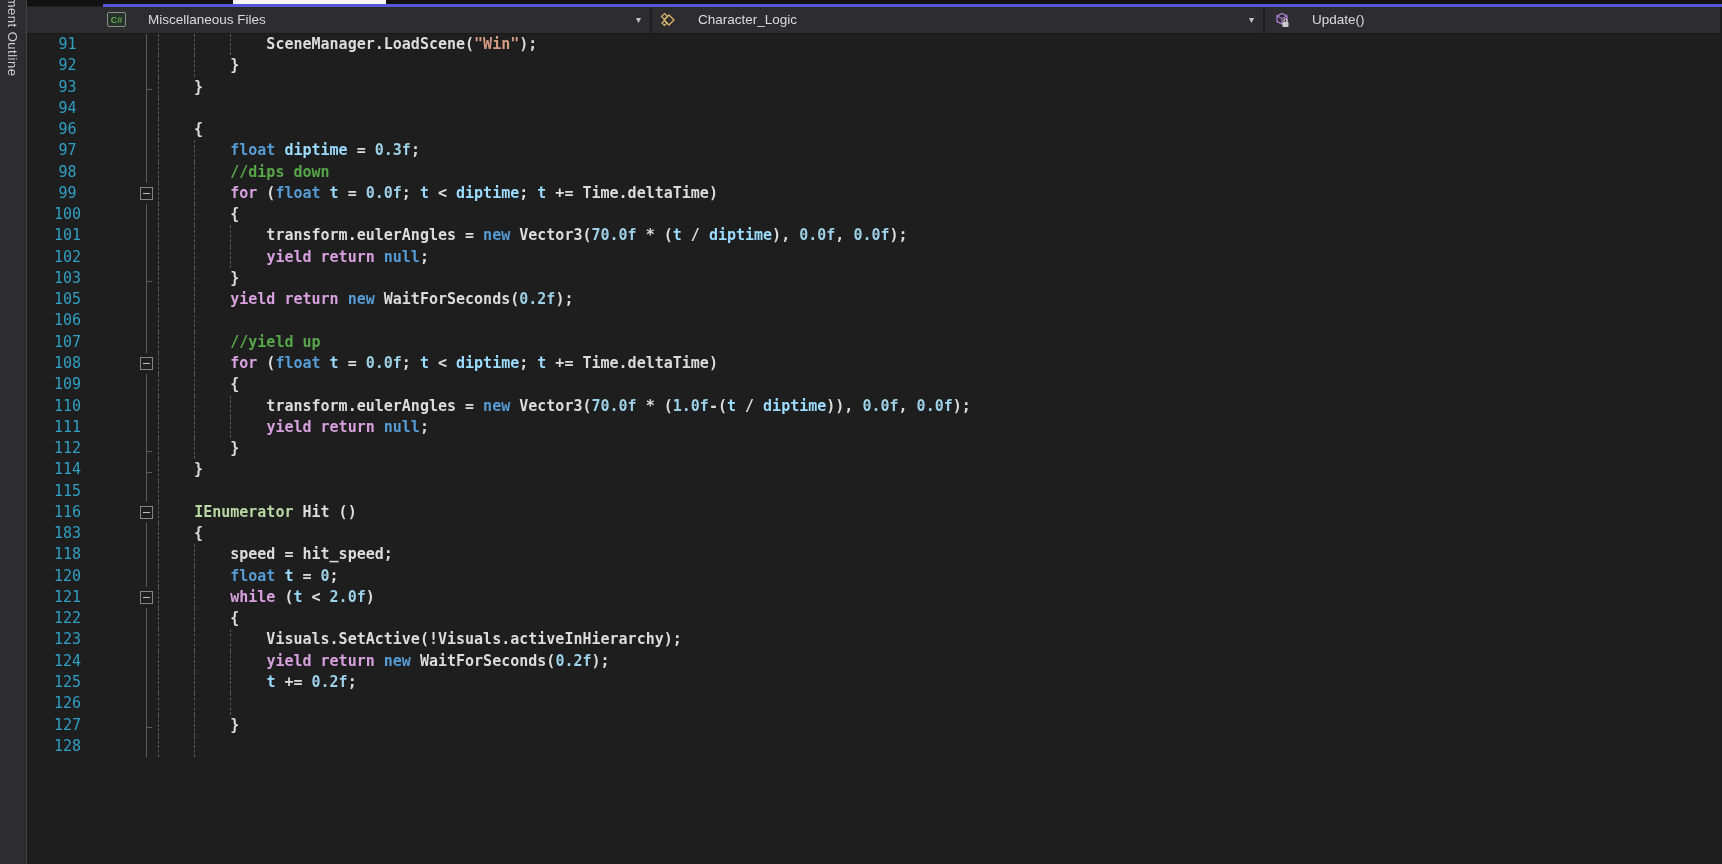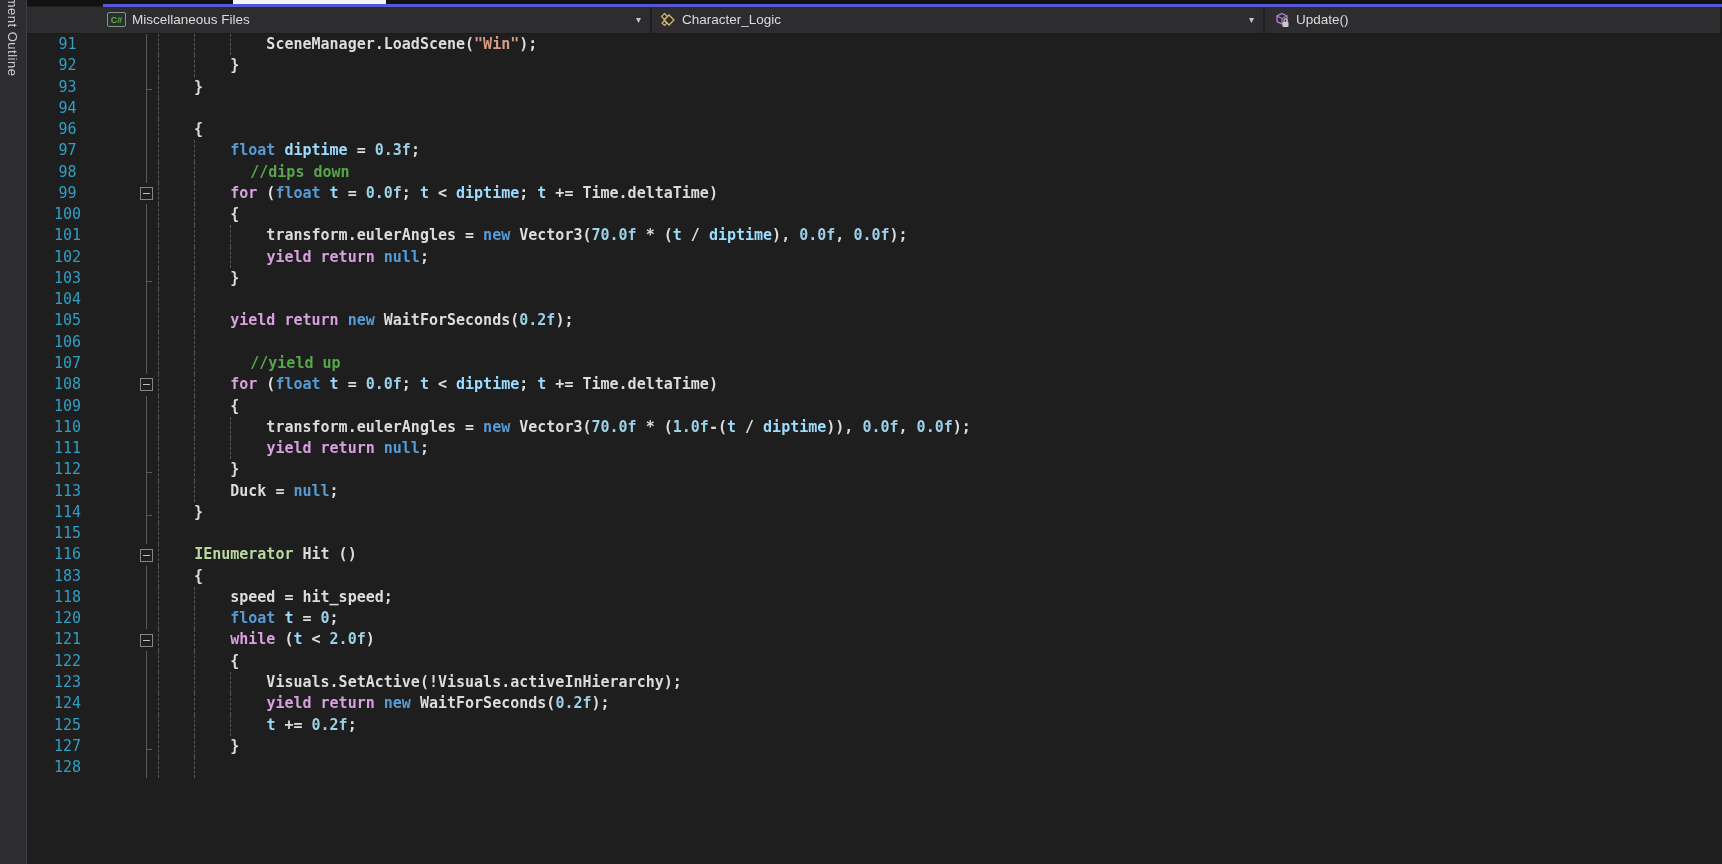--- a/index.html
+++ b/index.html
@@ -29,21 +29,21 @@
 
   .navbar {
     position:absolute; left:27px; top:6.5px; width:1695px; height:27px;
     background:#2D2D30; display:flex; align-items:stretch;
     border-bottom:1px solid #1A1A1A;
   }
   .nav-section { display:flex; align-items:center; position:relative; border-right:2px solid #1E1E1E; }
   .nav-section.s1 { width:625px; padding-left:80px; }
   .nav-section.s2 { width:613px; padding-left:8px; }
   .nav-section.s3 { flex:1; padding-left:9px; }
-  .nav-label { color:#DCDCDC; font-size:13.5px; margin-left:6px; white-space:nowrap; }
+  .nav-label { color:#DCDCDC; font-size:13.5px; margin-left:22px; white-space:nowrap; }
   .chevron { position:absolute; right:9px; top:50%; transform:translateY(-50%);
              color:#C5C5C5; font-size:10px; line-height:10px; }
 
   .csharp-badge {
     width:19px; height:15px; border:1px solid #879387; border-radius:2px;
     background:#26322A; color:#62AE4E; font-size:9px; font-weight:bold;
     display:flex; align-items:center; justify-content:center; flex:none;
   }
   .icon16 { width:16px; height:16px; flex:none; display:block; }
 
@@ -78,21 +78,21 @@
     color:var(--c-plain,#DCDCDC);
   }
   .guide { position:absolute; top:0; bottom:0; width:0;
            border-left:1px dashed var(--c-guide,#565656); }
 
   .tk-pl  { color:var(--c-plain,#DCDCDC); }
   .tk-kw  { color:var(--c-keyword,#569CD6); }
   .tk-ctl { color:var(--c-control,#D8A0DF); }
   .tk-num { color:var(--c-number,#9CD1E8); }
   .tk-str { color:var(--c-string,#D69D85); }
-  .tk-com { color:var(--c-comment,#57A64A);margin-left:20px; }
+  .tk-com { color:var(--c-comment,#57A64A); }
   .tk-loc { color:var(--c-local,#9CDCFE); }
   .tk-typ { color:var(--c-type,#B8D7A3); }
 </style>
 </head>
 <body>
 
 <div class="top-black"></div>
 <div class="tab-fragment"></div>
 <div class="accent-line"></div>
 
@@ -184,25 +184,20 @@
         <span class="ln">102</span>
         <span class="margin m-line"></span>
         <span class="code"><span class="guide" style="left: 0px;"></span><span class="guide" style="left: 36.13px;"></span><span class="guide" style="left: 72.26px;"></span><span class="tk-pl">            </span><span class="tk-ctl">yield return</span><span class="tk-pl"> </span><span class="tk-kw">null</span><span class="tk-pl">;</span></span>
       </div>
       <div class="row">
         <span class="ln">103</span>
         <span class="margin m-end"></span>
         <span class="code"><span class="guide" style="left: 0px;"></span><span class="guide" style="left: 36.13px;"></span><span class="tk-pl">        }</span></span>
       </div>
       <div class="row">
-        <span class="ln">104</span>
-        <span class="margin m-line"></span>
-        <span class="code"><span class="guide" style="left: 0px;"></span><span class="guide" style="left: 36.13px;"></span></span>
-      </div>
-      <div class="row">
         <span class="ln">105</span>
         <span class="margin m-line"></span>
         <span class="code"><span class="guide" style="left: 0px;"></span><span class="guide" style="left: 36.13px;"></span><span class="tk-pl">        </span><span class="tk-ctl">yield return</span><span class="tk-pl"> </span><span class="tk-kw">new</span><span class="tk-pl"> WaitForSeconds(</span><span class="tk-num">0.2f</span><span class="tk-pl">);</span></span>
       </div>
       <div class="row">
         <span class="ln">106</span>
         <span class="margin m-line"></span>
         <span class="code"><span class="guide" style="left: 0px;"></span><span class="guide" style="left: 36.13px;"></span></span>
       </div>
       <div class="row">
@@ -231,25 +226,20 @@
         <span class="ln">111</span>
         <span class="margin m-line"></span>
         <span class="code"><span class="guide" style="left: 0px;"></span><span class="guide" style="left: 36.13px;"></span><span class="guide" style="left: 72.26px;"></span><span class="tk-pl">            </span><span class="tk-ctl">yield return</span><span class="tk-pl"> </span><span class="tk-kw">null</span><span class="tk-pl">;</span></span>
       </div>
       <div class="row">
         <span class="ln">112</span>
         <span class="margin m-end"></span>
         <span class="code"><span class="guide" style="left: 0px;"></span><span class="guide" style="left: 36.13px;"></span><span class="tk-pl">        }</span></span>
       </div>
       <div class="row">
-        <span class="ln">113</span>
-        <span class="margin m-line"></span>
-        <span class="code"><span class="guide" style="left: 0px;"></span><span class="guide" style="left: 36.13px;"></span><span class="tk-pl">        Duck = </span><span class="tk-kw">null</span><span class="tk-pl">;</span></span>
-      </div>
-      <div class="row">
         <span class="ln">114</span>
         <span class="margin m-end"></span>
         <span class="code"><span class="guide" style="left: 0px;"></span><span class="tk-pl">    }</span></span>
       </div>
       <div class="row">
         <span class="ln">115</span>
         <span class="margin m-line"></span>
         <span class="code"><span class="guide" style="left: 0px;"></span></span>
       </div>
       <div class="row">
@@ -295,20 +285,25 @@
         <span class="ln">124</span>
         <span class="margin m-line"></span>
         <span class="code"><span class="guide" style="left: 0px;"></span><span class="guide" style="left: 36.13px;"></span><span class="guide" style="left: 72.26px;"></span><span class="tk-pl">            </span><span class="tk-ctl">yield return</span><span class="tk-pl"> </span><span class="tk-kw">new</span><span class="tk-pl"> WaitForSeconds(</span><span class="tk-num">0.2f</span><span class="tk-pl">);</span></span>
       </div>
       <div class="row">
         <span class="ln">125</span>
         <span class="margin m-line"></span>
         <span class="code"><span class="guide" style="left: 0px;"></span><span class="guide" style="left: 36.13px;"></span><span class="guide" style="left: 72.26px;"></span><span class="tk-pl">            </span><span class="tk-loc">t</span><span class="tk-pl"> += </span><span class="tk-num">0.2f</span><span class="tk-pl">;</span></span>
       </div>
       <div class="row">
+        <span class="ln">126</span>
+        <span class="margin m-line"></span>
+        <span class="code"><span class="guide" style="left: 0px;"></span><span class="guide" style="left: 36.13px;"></span><span class="guide" style="left: 72.26px;"></span></span>
+      </div>
+      <div class="row">
         <span class="ln">127</span>
         <span class="margin m-end"></span>
         <span class="code"><span class="guide" style="left: 0px;"></span><span class="guide" style="left: 36.13px;"></span><span class="tk-pl">        }</span></span>
       </div>
       <div class="row">
         <span class="ln">128</span>
         <span class="margin m-line"></span>
         <span class="code"><span class="guide" style="left: 0px;"></span><span class="guide" style="left: 36.13px;"></span></span>
       </div>
     </div>

